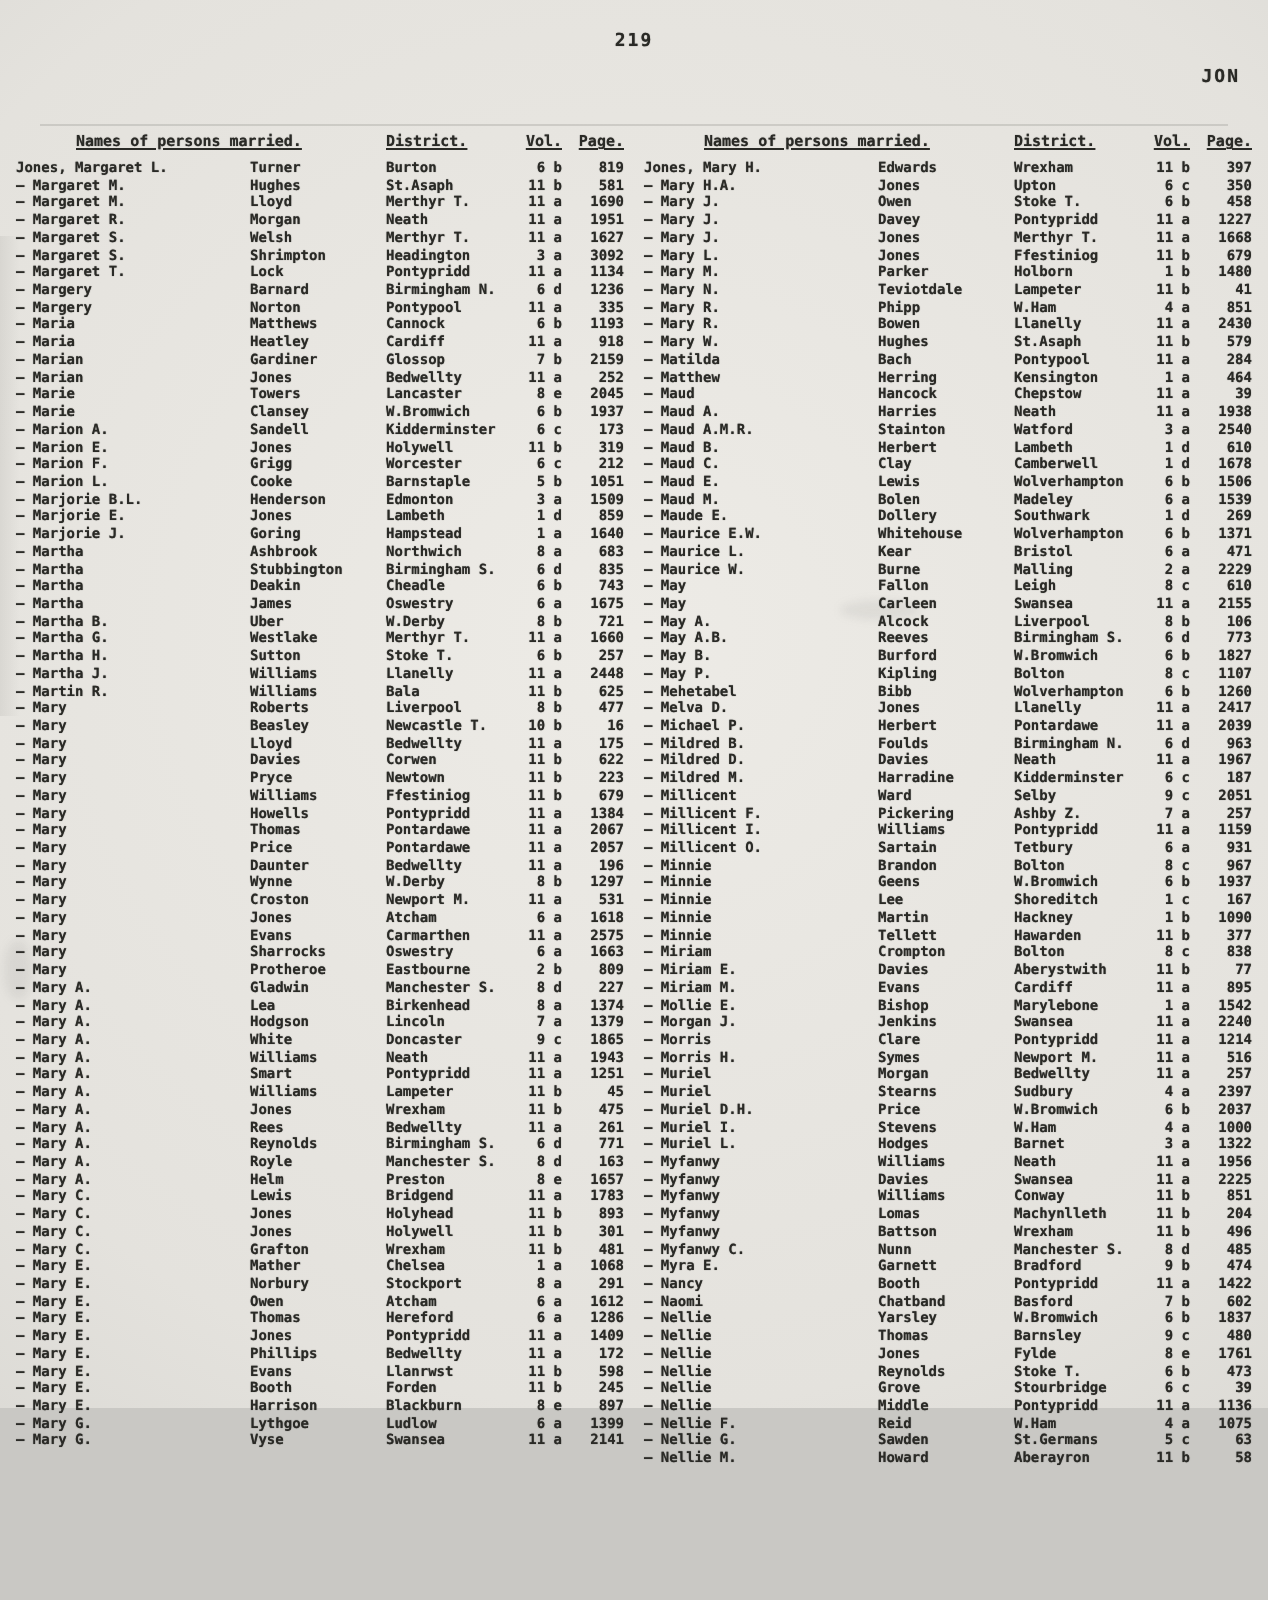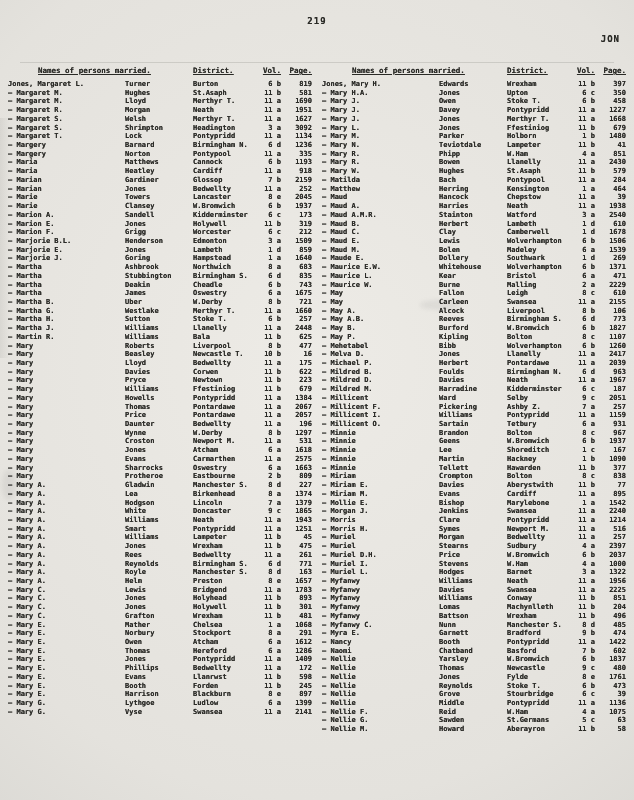--- a/index.html
+++ b/index.html
@@ -3,21 +3,21 @@
 <meta charset="utf-8">
 <style>
   html,body{margin:0;padding:0;}
   body{
     width:634px;height:800px;
     background:#c9c8c4;
     font-family:"DejaVu Sans Mono","Liberation Mono",monospace;
     overflow:hidden;
   }
   .paper{
-    position:relative;width:634px;height:800px;
+    position:relative;width:634px;height:704px;
     background:
       radial-gradient(ellipse 120% 100% at 50% 45%, #edebe6 0%, #e4e2dd 55%, #d2d1cc 90%, #c6c5c0 100%);
     color:#232320;
   }
   .ink{
     font-weight:700;
     color:#2a2a26;
     text-shadow:0 0 0.5px rgba(20,20,18,0.65);
     white-space:nowrap;
   }
@@ -221,20 +221,27 @@
         <span class="cell c-page">319</span>
       </div>
       <div class="row">
         <span class="cell c-name">— Marion F.</span>
         <span class="cell c-surname">Grigg</span>
         <span class="cell c-district">Worcester</span>
         <span class="cell c-vol">6 c</span>
         <span class="cell c-page">212</span>
       </div>
       <div class="row">
+        <span class="cell c-name">— Marion L.</span>
+        <span class="cell c-surname">Cooke</span>
+        <span class="cell c-district">Barnstaple</span>
+        <span class="cell c-vol">5 b</span>
+        <span class="cell c-page">1051</span>
+      </div>
+      <div class="row">
         <span class="cell c-name">— Marjorie B.L.</span>
         <span class="cell c-surname">Henderson</span>
         <span class="cell c-district">Edmonton</span>
         <span class="cell c-vol">3 a</span>
         <span class="cell c-page">1509</span>
       </div>
       <div class="row">
         <span class="cell c-name">— Marjorie E.</span>
         <span class="cell c-surname">Jones</span>
         <span class="cell c-district">Lambeth</span>
@@ -1079,21 +1086,21 @@
       <div class="row">
         <span class="cell c-name">— Nellie</span>
         <span class="cell c-surname">Yarsley</span>
         <span class="cell c-district">W.Bromwich</span>
         <span class="cell c-vol">6 b</span>
         <span class="cell c-page">1837</span>
       </div>
       <div class="row">
         <span class="cell c-name">— Nellie</span>
         <span class="cell c-surname">Thomas</span>
-        <span class="cell c-district">Newcastle</span>
+        <span class="cell c-district">Barnsley</span>
         <span class="cell c-vol">9 c</span>
         <span class="cell c-page">480</span>
       </div>
       <div class="row">
         <span class="cell c-name">— Nellie</span>
         <span class="cell c-surname">Jones</span>
         <span class="cell c-district">Fylde</span>
         <span class="cell c-vol">8 e</span>
         <span class="cell c-page">1761</span>
       </div>

